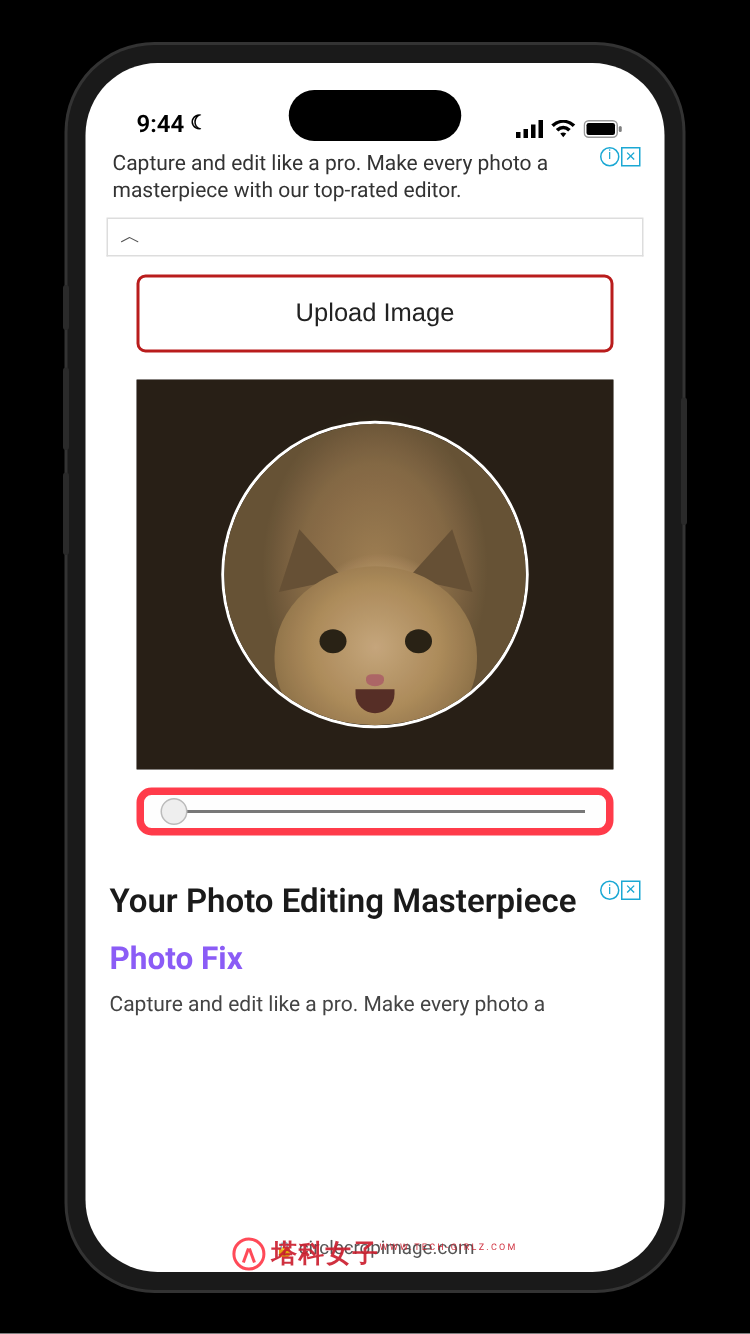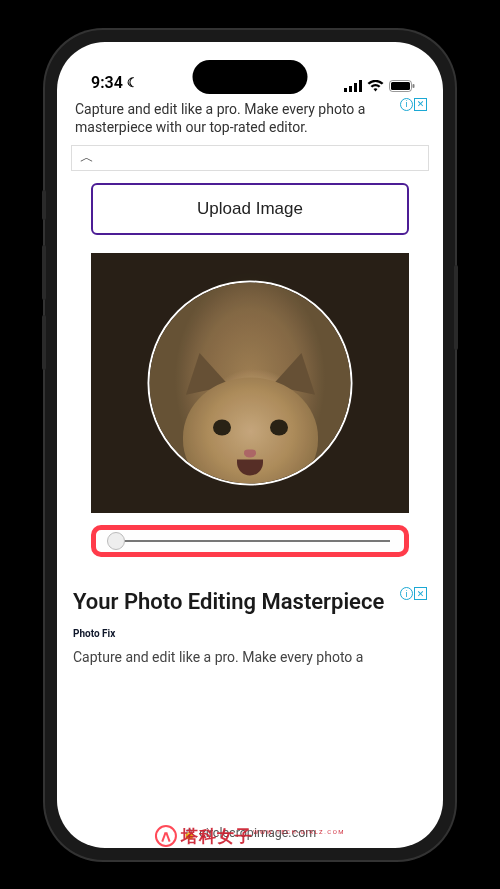--- a/index.html
+++ b/index.html
@@ -103,21 +103,21 @@
     padding: 3px 8px;
     display: flex;
   }
   .chev-up { font-size: 14px; color: #555; }
 
   .crop-section {
     padding: 12px 20px 8px 20px;
   }
   .upload-btn {
     width: 100%;
-    border: 2px solid #4c1d95;
+    border: 2px solid #b91c1c;
     border-radius: 6px;
     background: #fff;
     padding: 14px 16px;
     font-size: 17px;
     color: #222;
     text-align: center;
     cursor: pointer;
   }
 
   .image-preview {
@@ -201,23 +201,23 @@
     margin-top: 20px;
     padding: 4px 2px 0 2px;
   }
   .ad-title {
     font-size: 22px;
     font-weight: 600;
     color: #1a1a1a;
     line-height: 1.2;
   }
   .ad-brand {
-    font-size: 10px;
+    font-size: 21px;
     font-weight: 700;
-    color: #0f172a;
+    color: #8b5cf6;
     margin-top: 12px;
   }
   .ad-desc2 {
     font-size: 14px;
     color: #444;
     margin-top: 10px;
   }
 
   .url-bar {
     position: absolute;
@@ -262,21 +262,21 @@
   <div class="side-button btn-left-1"></div>
   <div class="side-button btn-left-2"></div>
   <div class="side-button btn-left-3"></div>
   <div class="side-button btn-right"></div>
 
   <div class="phone-screen">
     <div class="dynamic-island"></div>
 
     <div class="status-bar">
       <div class="status-left">
-        <span>9:34</span>
+        <span>9:44</span>
         <span class="moon">☾</span>
       </div>
       <div class="status-right">
         <span class="signal">
           <svg width="18" height="12" viewBox="0 0 18 12">
               <rect x="0" y="8" width="3" height="4" fill="#000"></rect>
               <rect x="5" y="6" width="3" height="6" fill="#000"></rect>
               <rect x="10" y="3" width="3" height="9" fill="#000"></rect>
               <rect x="15" y="0" width="3" height="12" fill="#000"></rect>
             </svg>

